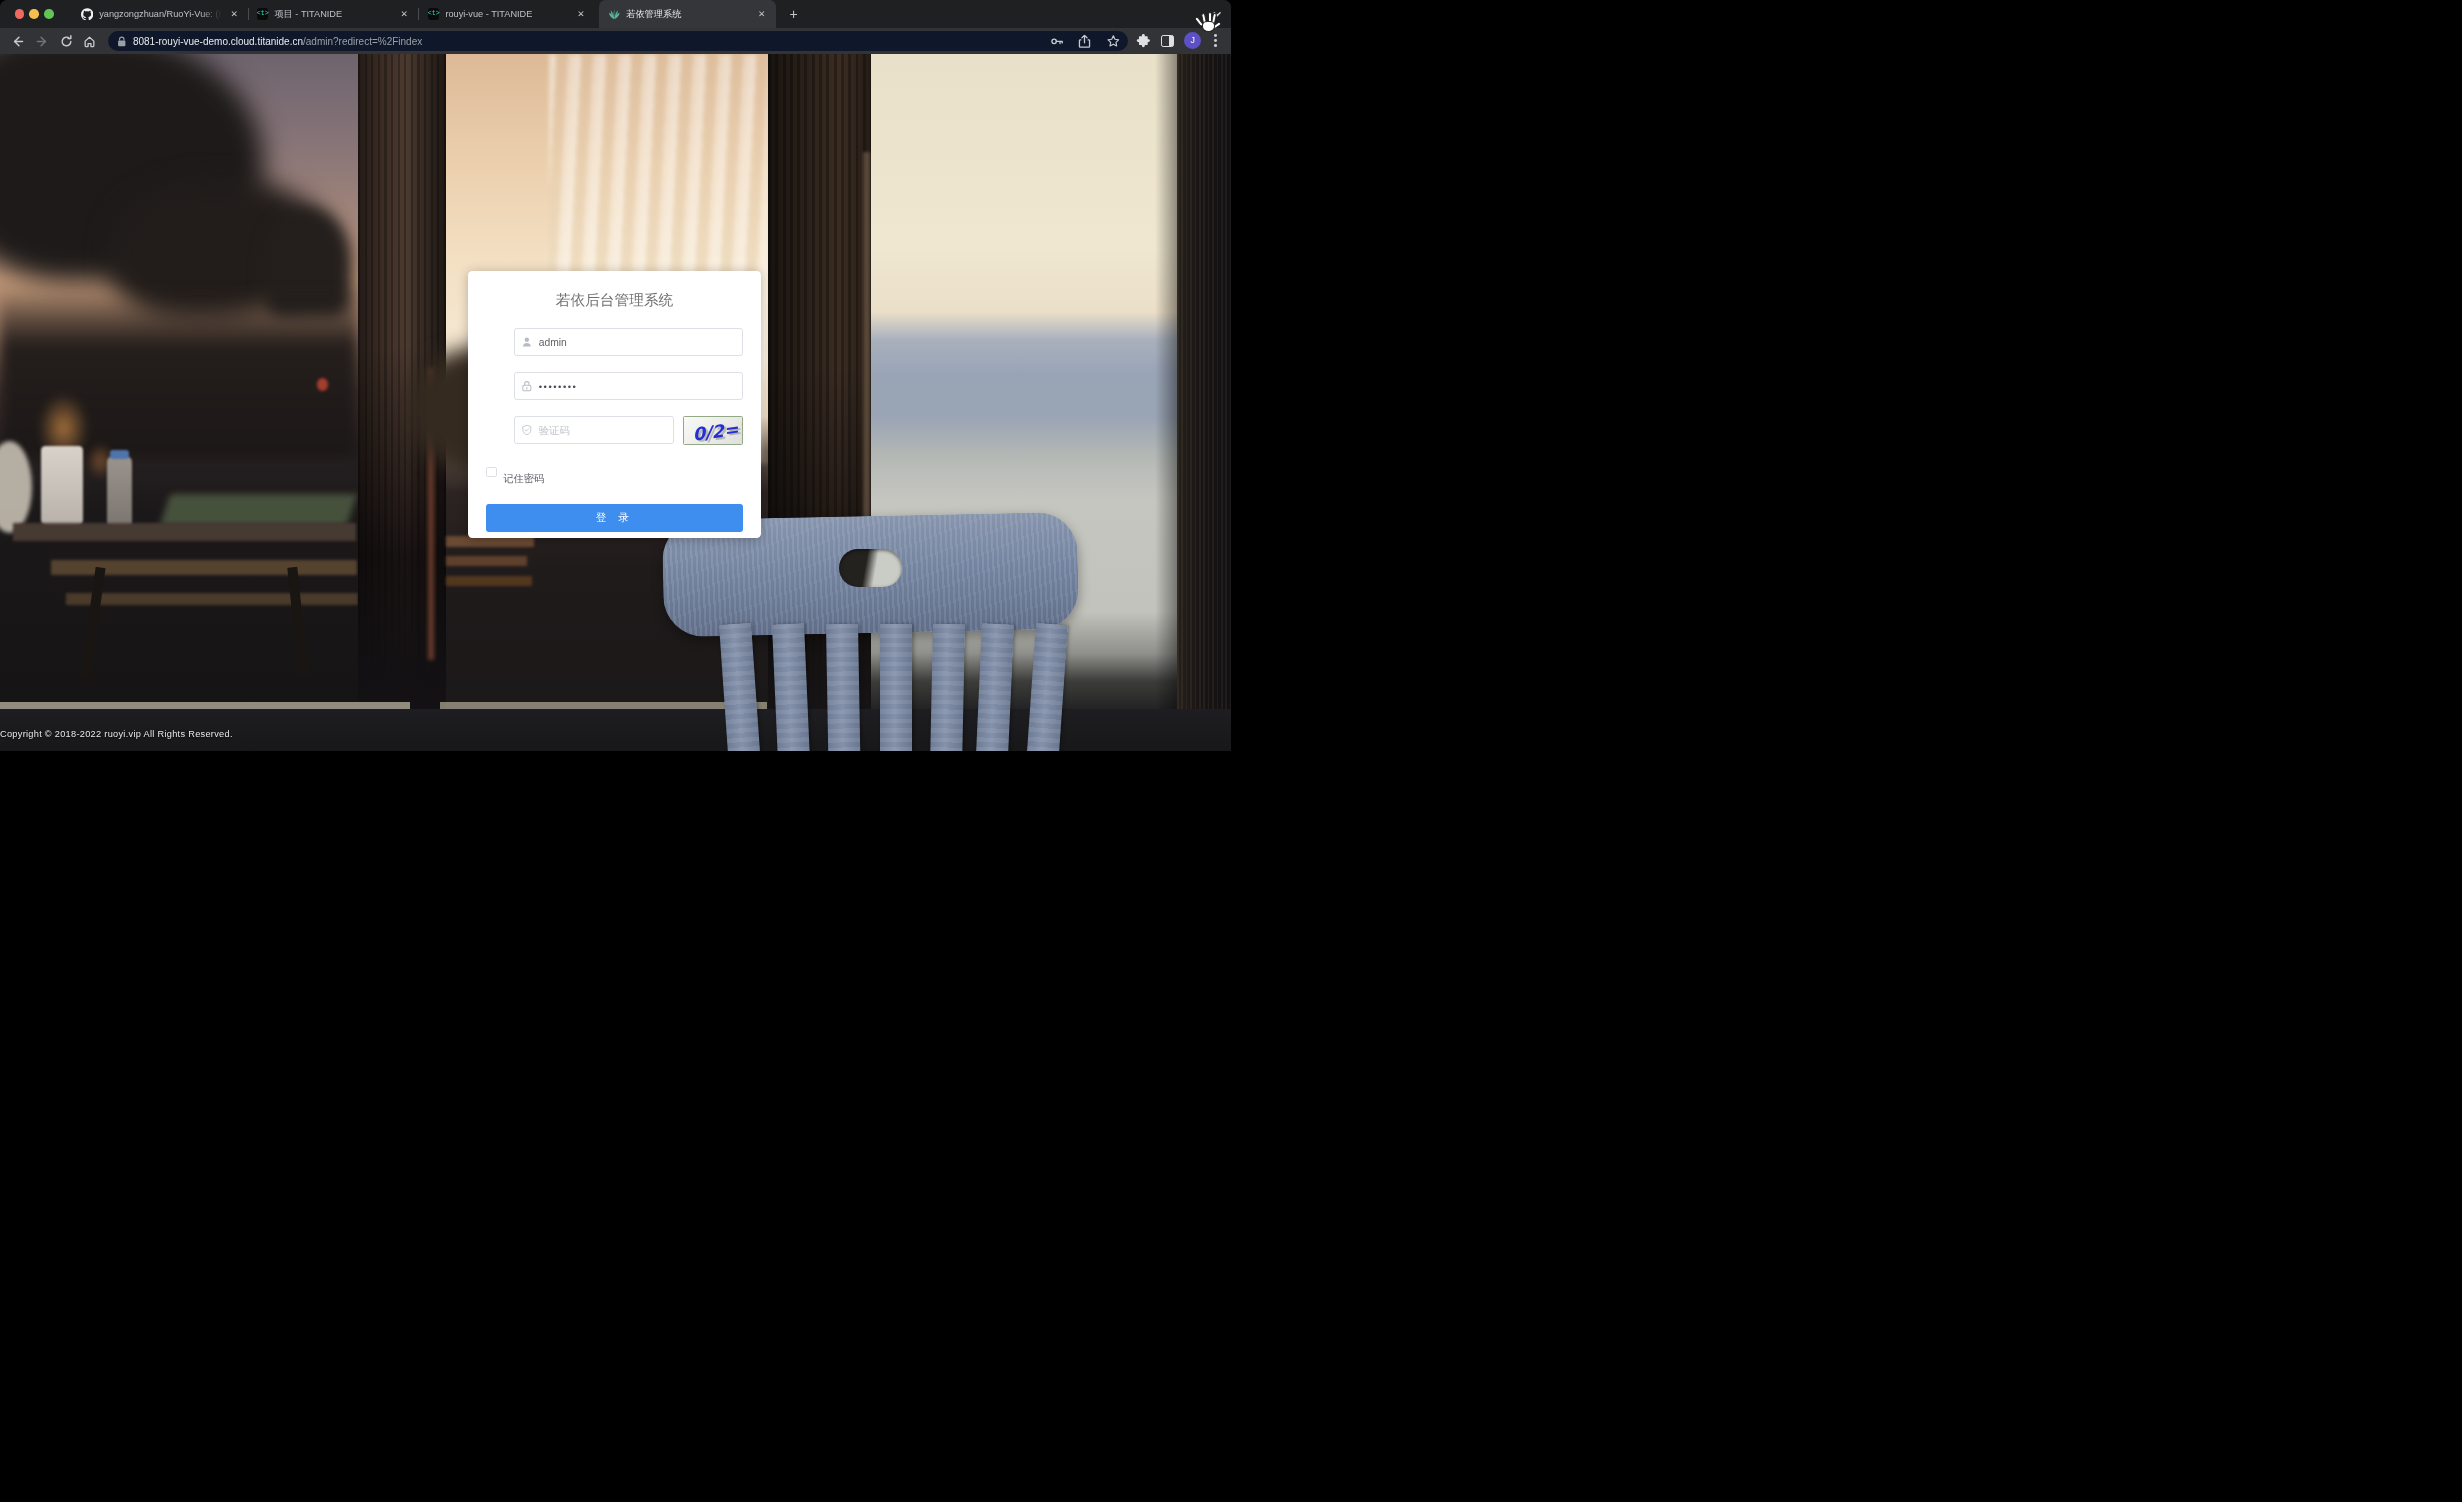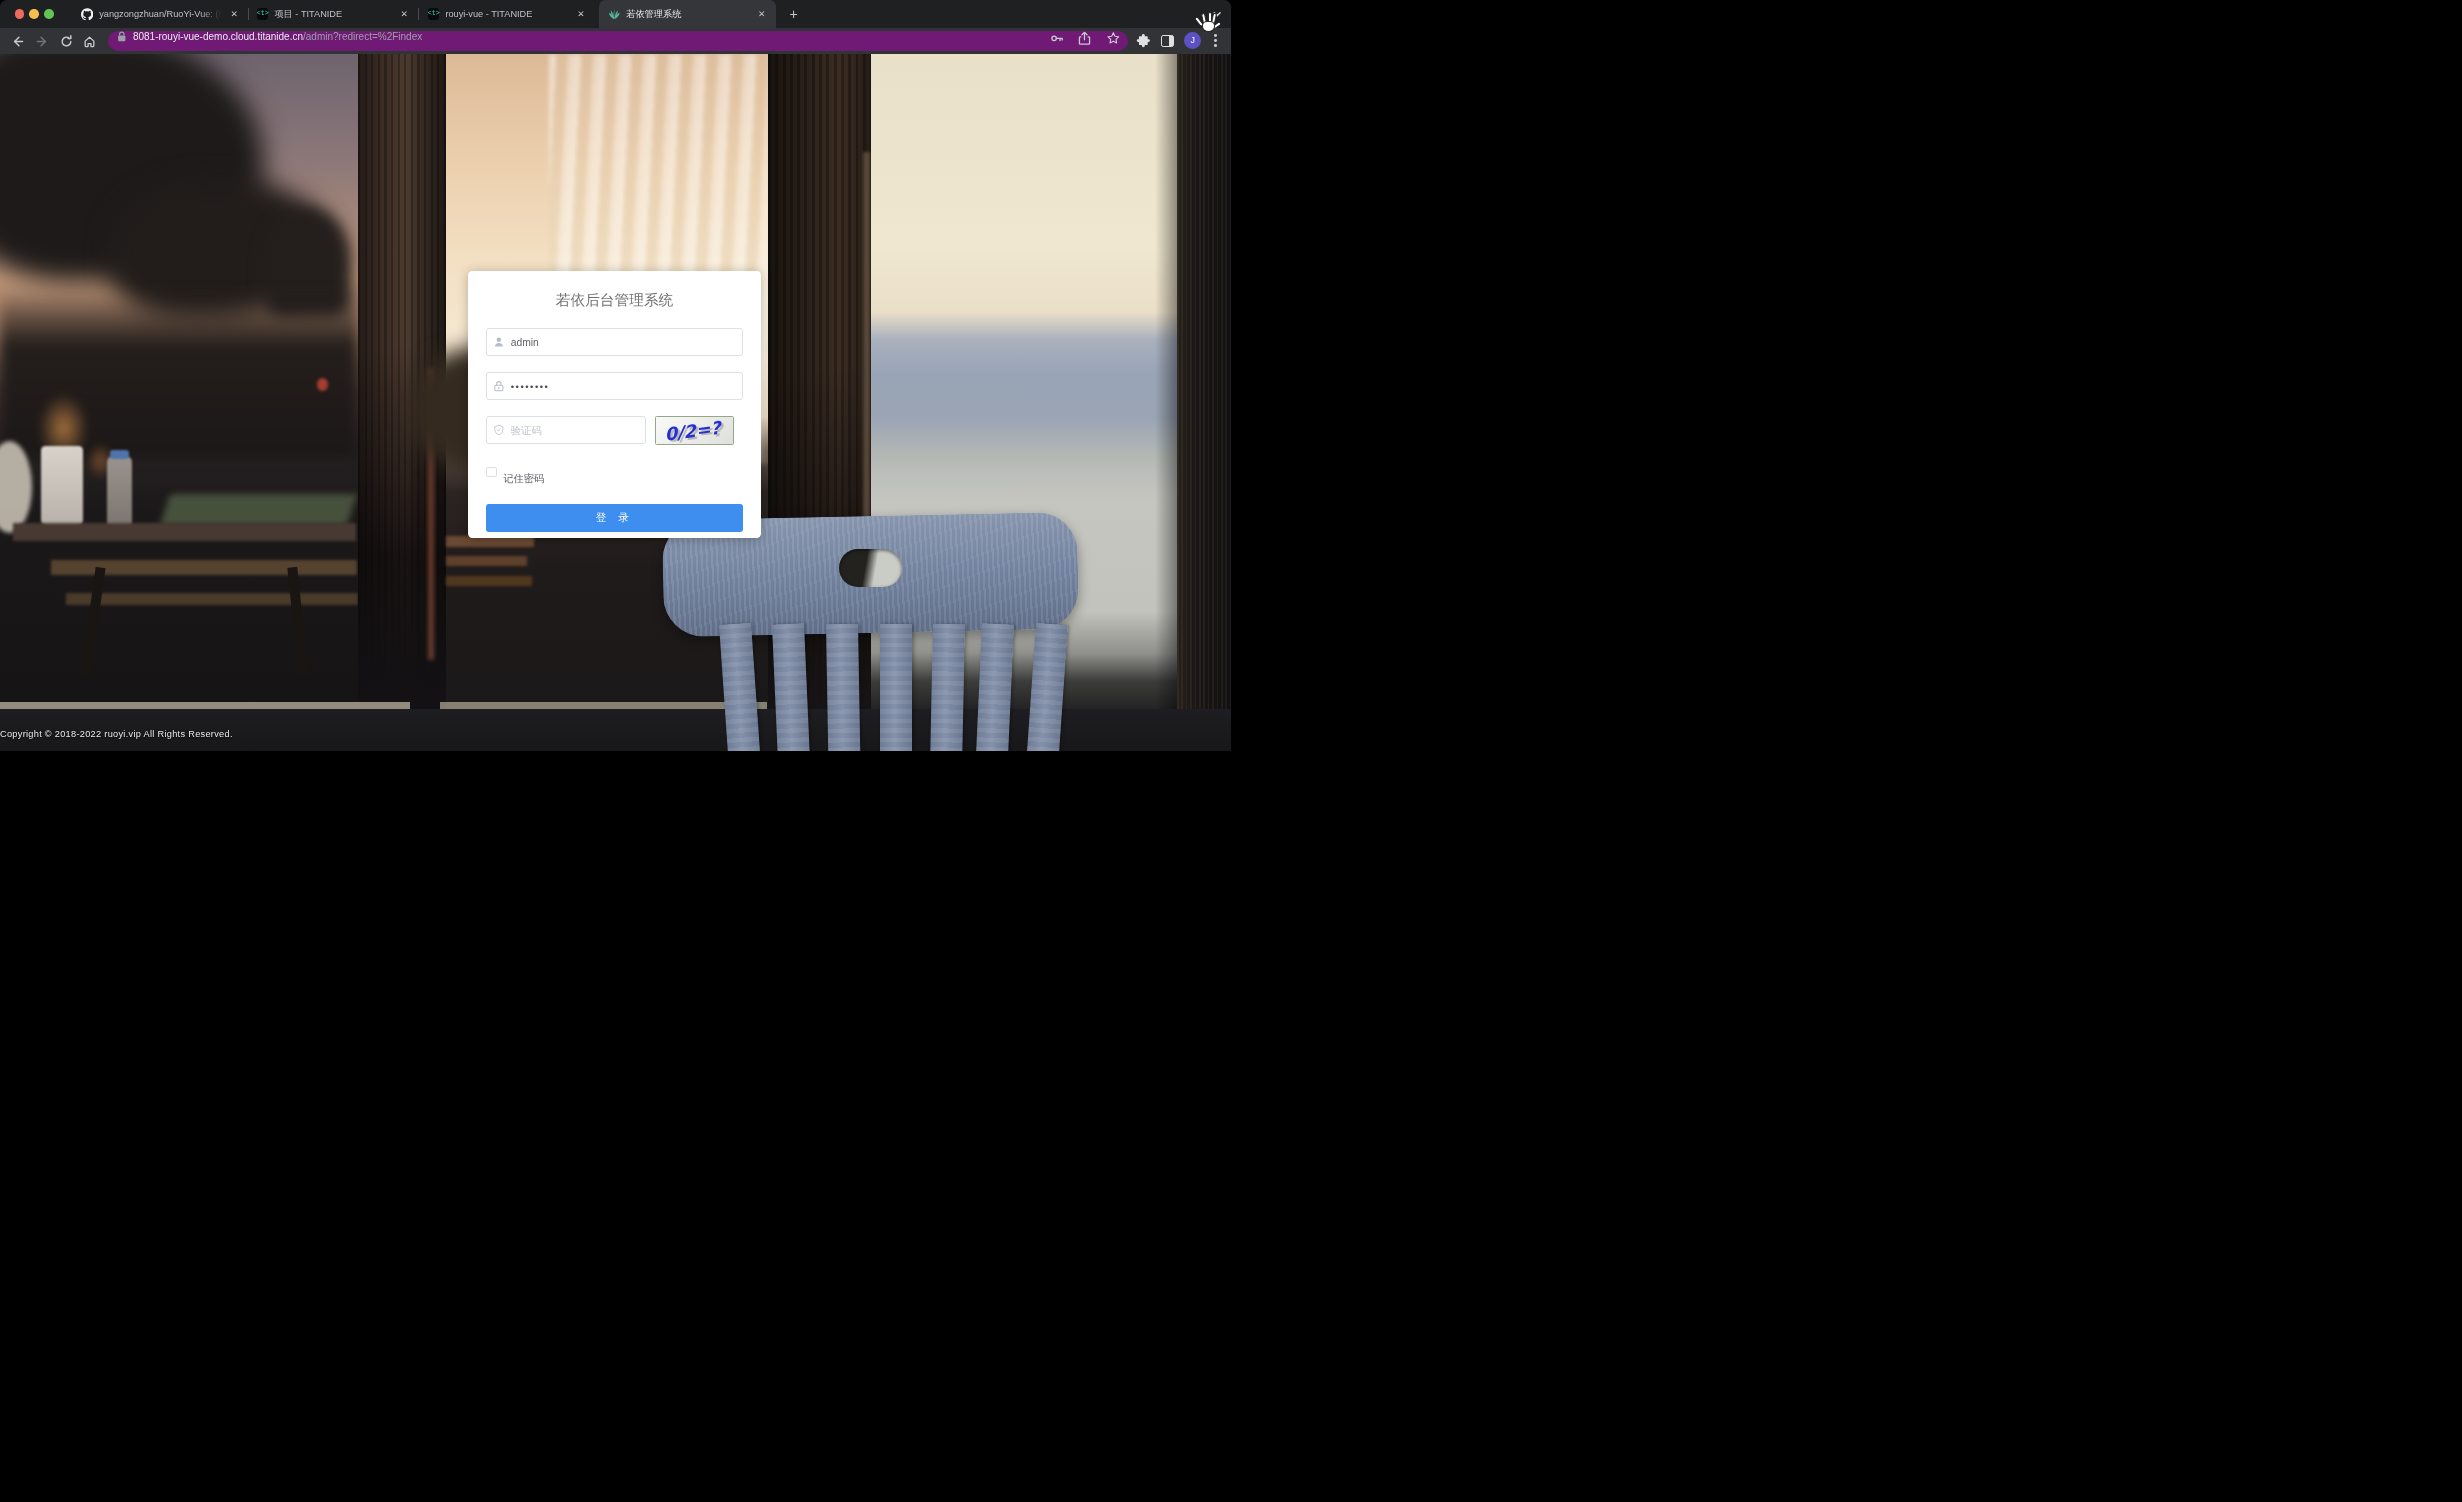--- a/index.html
+++ b/index.html
@@ -31,21 +31,21 @@
           filter:drop-shadow(0 0 0.7px #111); }
   .hand i { position:absolute; background:#fff; border:0.7px solid #2a2a2a; border-radius:2.2px; width:4.4px; height:11px; }
   .hand .f1{ left:2.2px; top:5.1px; transform:rotate(-38deg);} .hand .f2{ left:7.3px; top:1.5px; transform:rotate(-12deg);}
   .hand .f3{ left:12.5px; top:0.7px;} .hand .f4{ left:17px; top:2.2px; transform:rotate(12deg);}
   .hand .thumb{ left:20px; top:9.5px; transform:rotate(55deg); height:8.8px;}
   .hand .palm{ left:6.6px; top:9.5px; width:13px; height:11px; border-radius:40% 40% 50% 50%; }
 
   .toolbar { position:absolute; left:0; top:28px; width:100%; height:26px; background:#323337; }
   .nav-ic { position:absolute; top:4.4px; width:17.6px; height:17.6px; display:flex; align-items:center; justify-content:center; border-radius:50%; }
   .urlbar { position:absolute; left:108px; top:2.9px; width:1020px; height:20.5px; border-radius:10.3px;
-            background:#701a75; display:flex; align-items:flex-start; padding:0 7.3px 0 8.8px; }
+            background:#0f172a; display:flex; align-items:center; padding:0 7.3px 0 8.8px; }
   .urlbar .host { color:#e8eaed; font-size:10px; }
   .urlbar .path { color:#9aa0a6; font-size:10px; }
   .url-right { margin-left:auto; display:flex; align-items:center; gap:14.7px; }
   .tool-right { position:absolute; top:4.4px; display:flex; align-items:center; gap:10.3px; }
   .avatar { width:17px; height:17px; border-radius:50%; background:#5b51c5; color:#fff;
             font-size:8.8px; text-align:center; line-height:17px; }
   .kebab { display:inline-block; width:2.9px; height:2.9px; border-radius:50%; background:#c7cbd0;
            box-shadow:0 5.1px 0 #c7cbd0, 0 -5.1px 0 #c7cbd0; }
 
   
@@ -132,21 +132,21 @@
     box-shadow:1.5px 0 3.7px rgba(0,0,0,.3); }
   .s1{left:59px; transform:rotate(-4deg);} .s2{left:112px; transform:rotate(-2.5deg);}
   .s3{left:166px; transform:rotate(-1deg);} .s4{left:220px;}
   .s5{left:273px; transform:rotate(1.2deg);} .s6{left:322px; transform:rotate(2.6deg);}
   .s7{left:376px; transform:rotate(4deg);}
 
   
   .card { position:absolute; left:468px; top:271px; width:293px; height:267px; z-index:10;
     background:#fff; border-radius:4.4px; box-shadow:0 1.5px 10.3px rgba(0,0,0,.25); padding:18.3px; }
   .card h1 { font-size:14.7px; font-weight:500; color:#6f7070; text-align:center; margin:2.2px 0 17.6px; }
-  .field { position:relative; margin-bottom:16px; }
+  .field { position:relative; margin-bottom:16px;margin-left:28px; }
   .field input { width:100%; height:28px; border:0.7px solid #dcdfe6; border-radius:2.9px;
     padding:0 7.3px 0 23.5px; font-size:10.3px; color:#606266; outline:none; background:#fff;
     font-family:"Liberation Sans", sans-serif; }
   .field input::placeholder { color:#c0c4cc; }
   .field .fic { position:absolute; left:6.6px; top:50%; transform:translateY(-50%); width:11.7px; height:11.7px; color:#b6bcc7; }
   .pw input { letter-spacing:1.5px; font-size:9.5px; color:#4a4d55; }
   .cap-row { display:flex; align-items:flex-start; gap:8.8px; margin-bottom:13px; }
   .cap-row .field { flex:0 0 160px; margin-bottom:0; }
   .captcha-img { width:79px; height:29px; border:0.7px solid #93a886; border-radius:1.5px; overflow:hidden;
     background:linear-gradient(135deg,#fafaf8,#e9e9e5 60%,#dfdfdb); cursor:pointer; }

